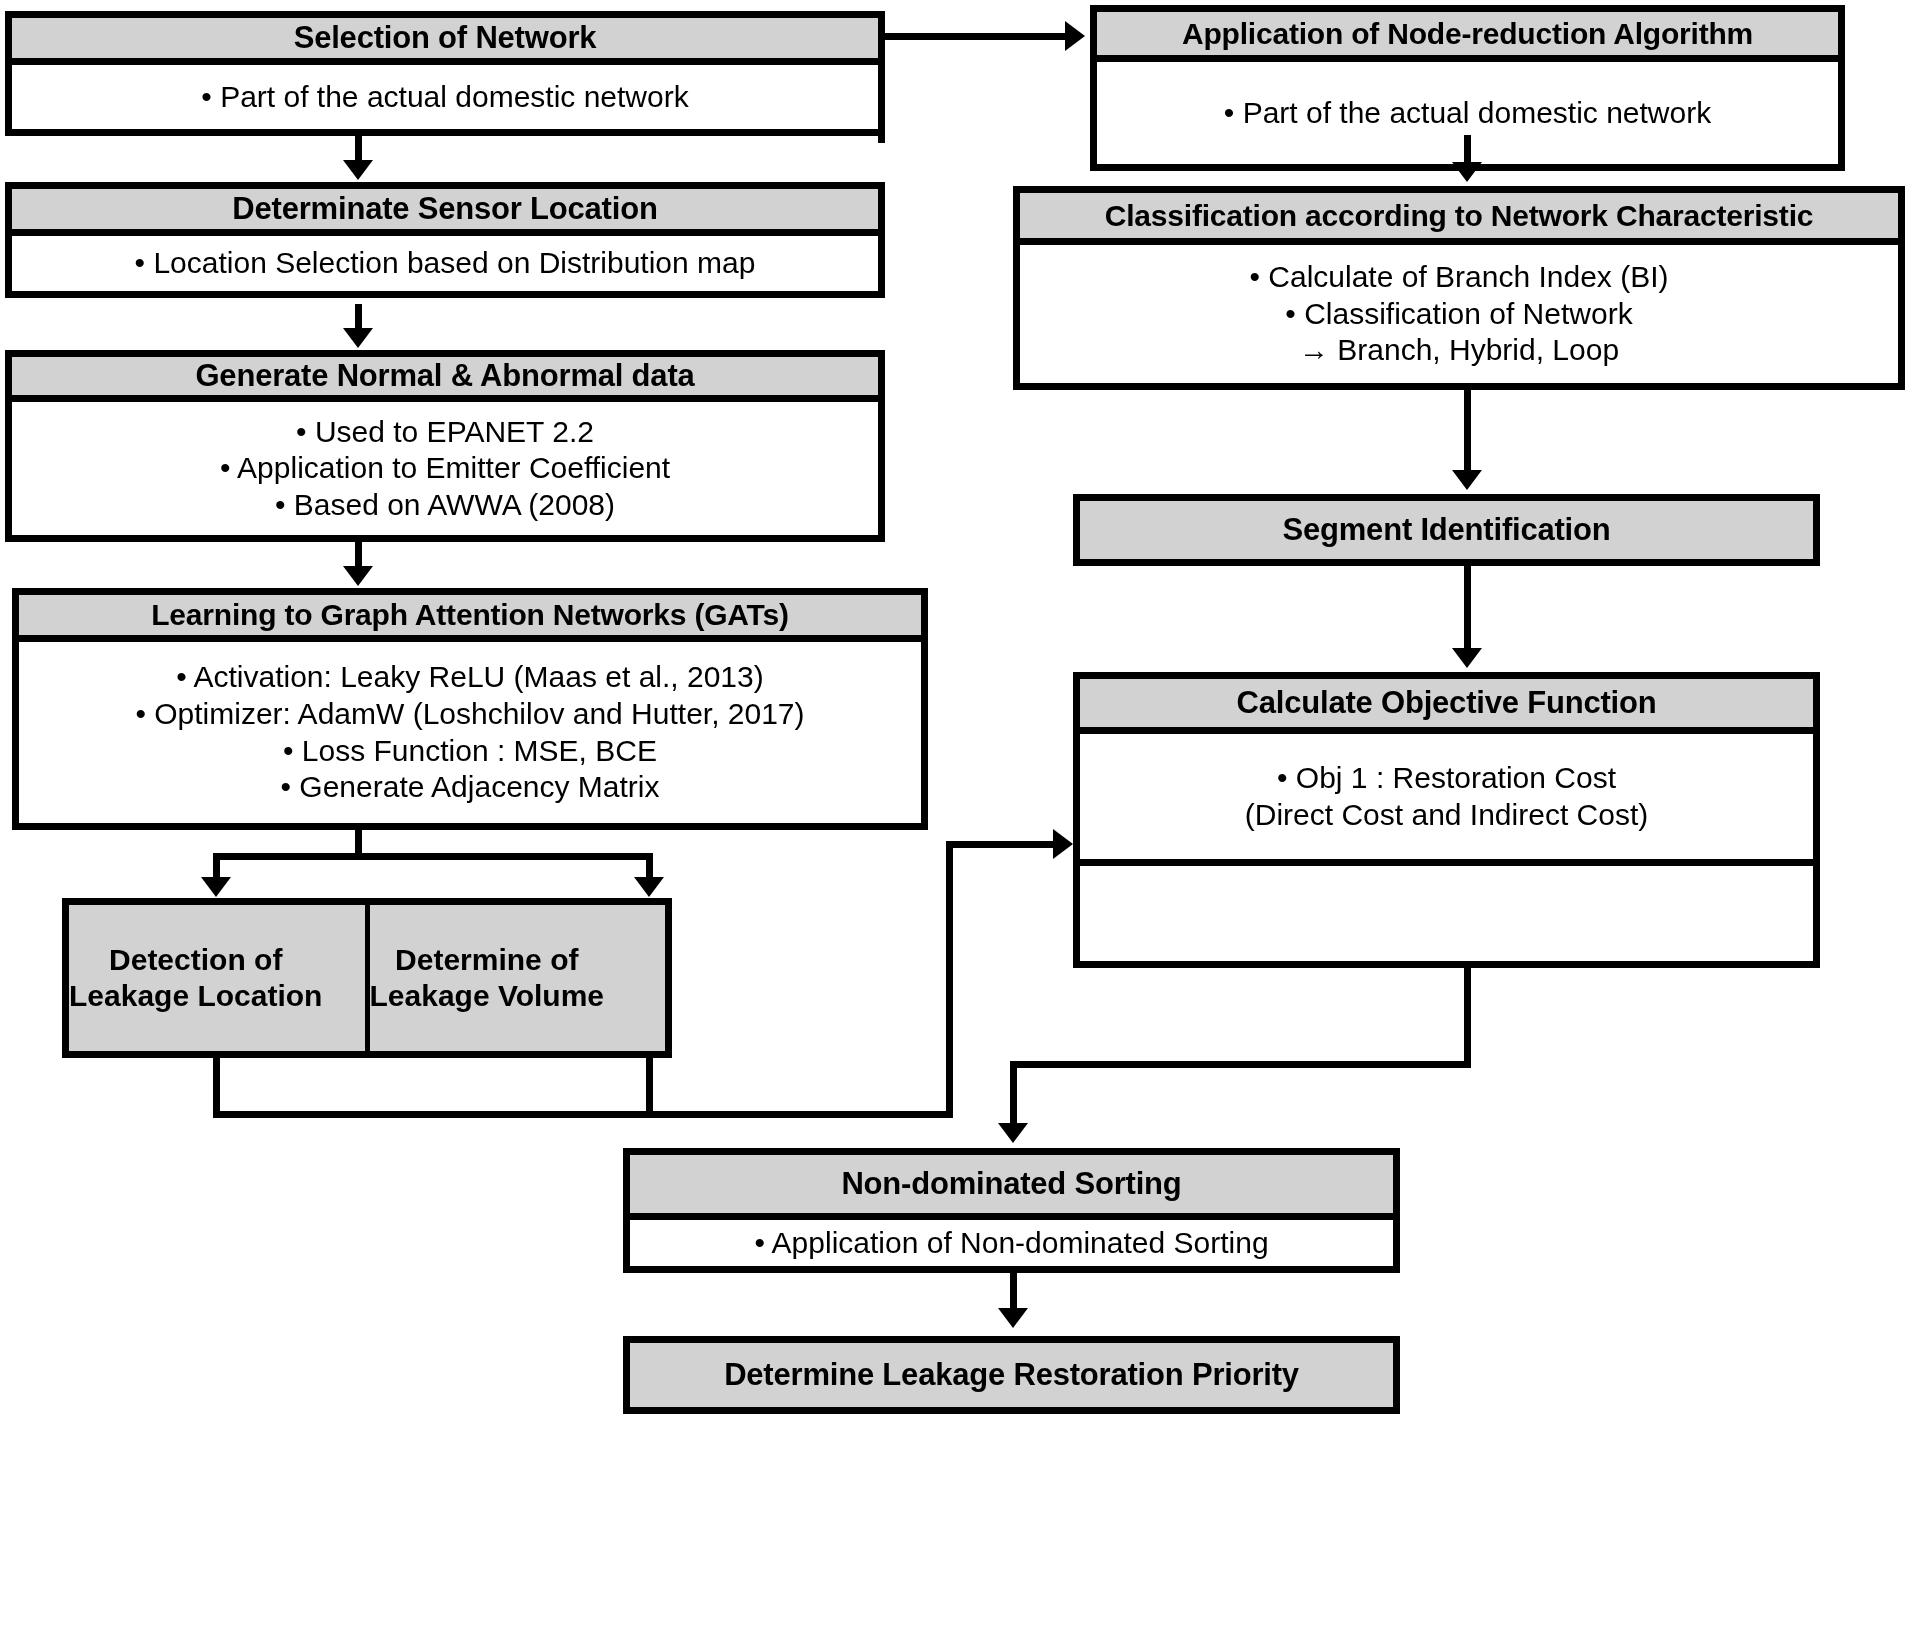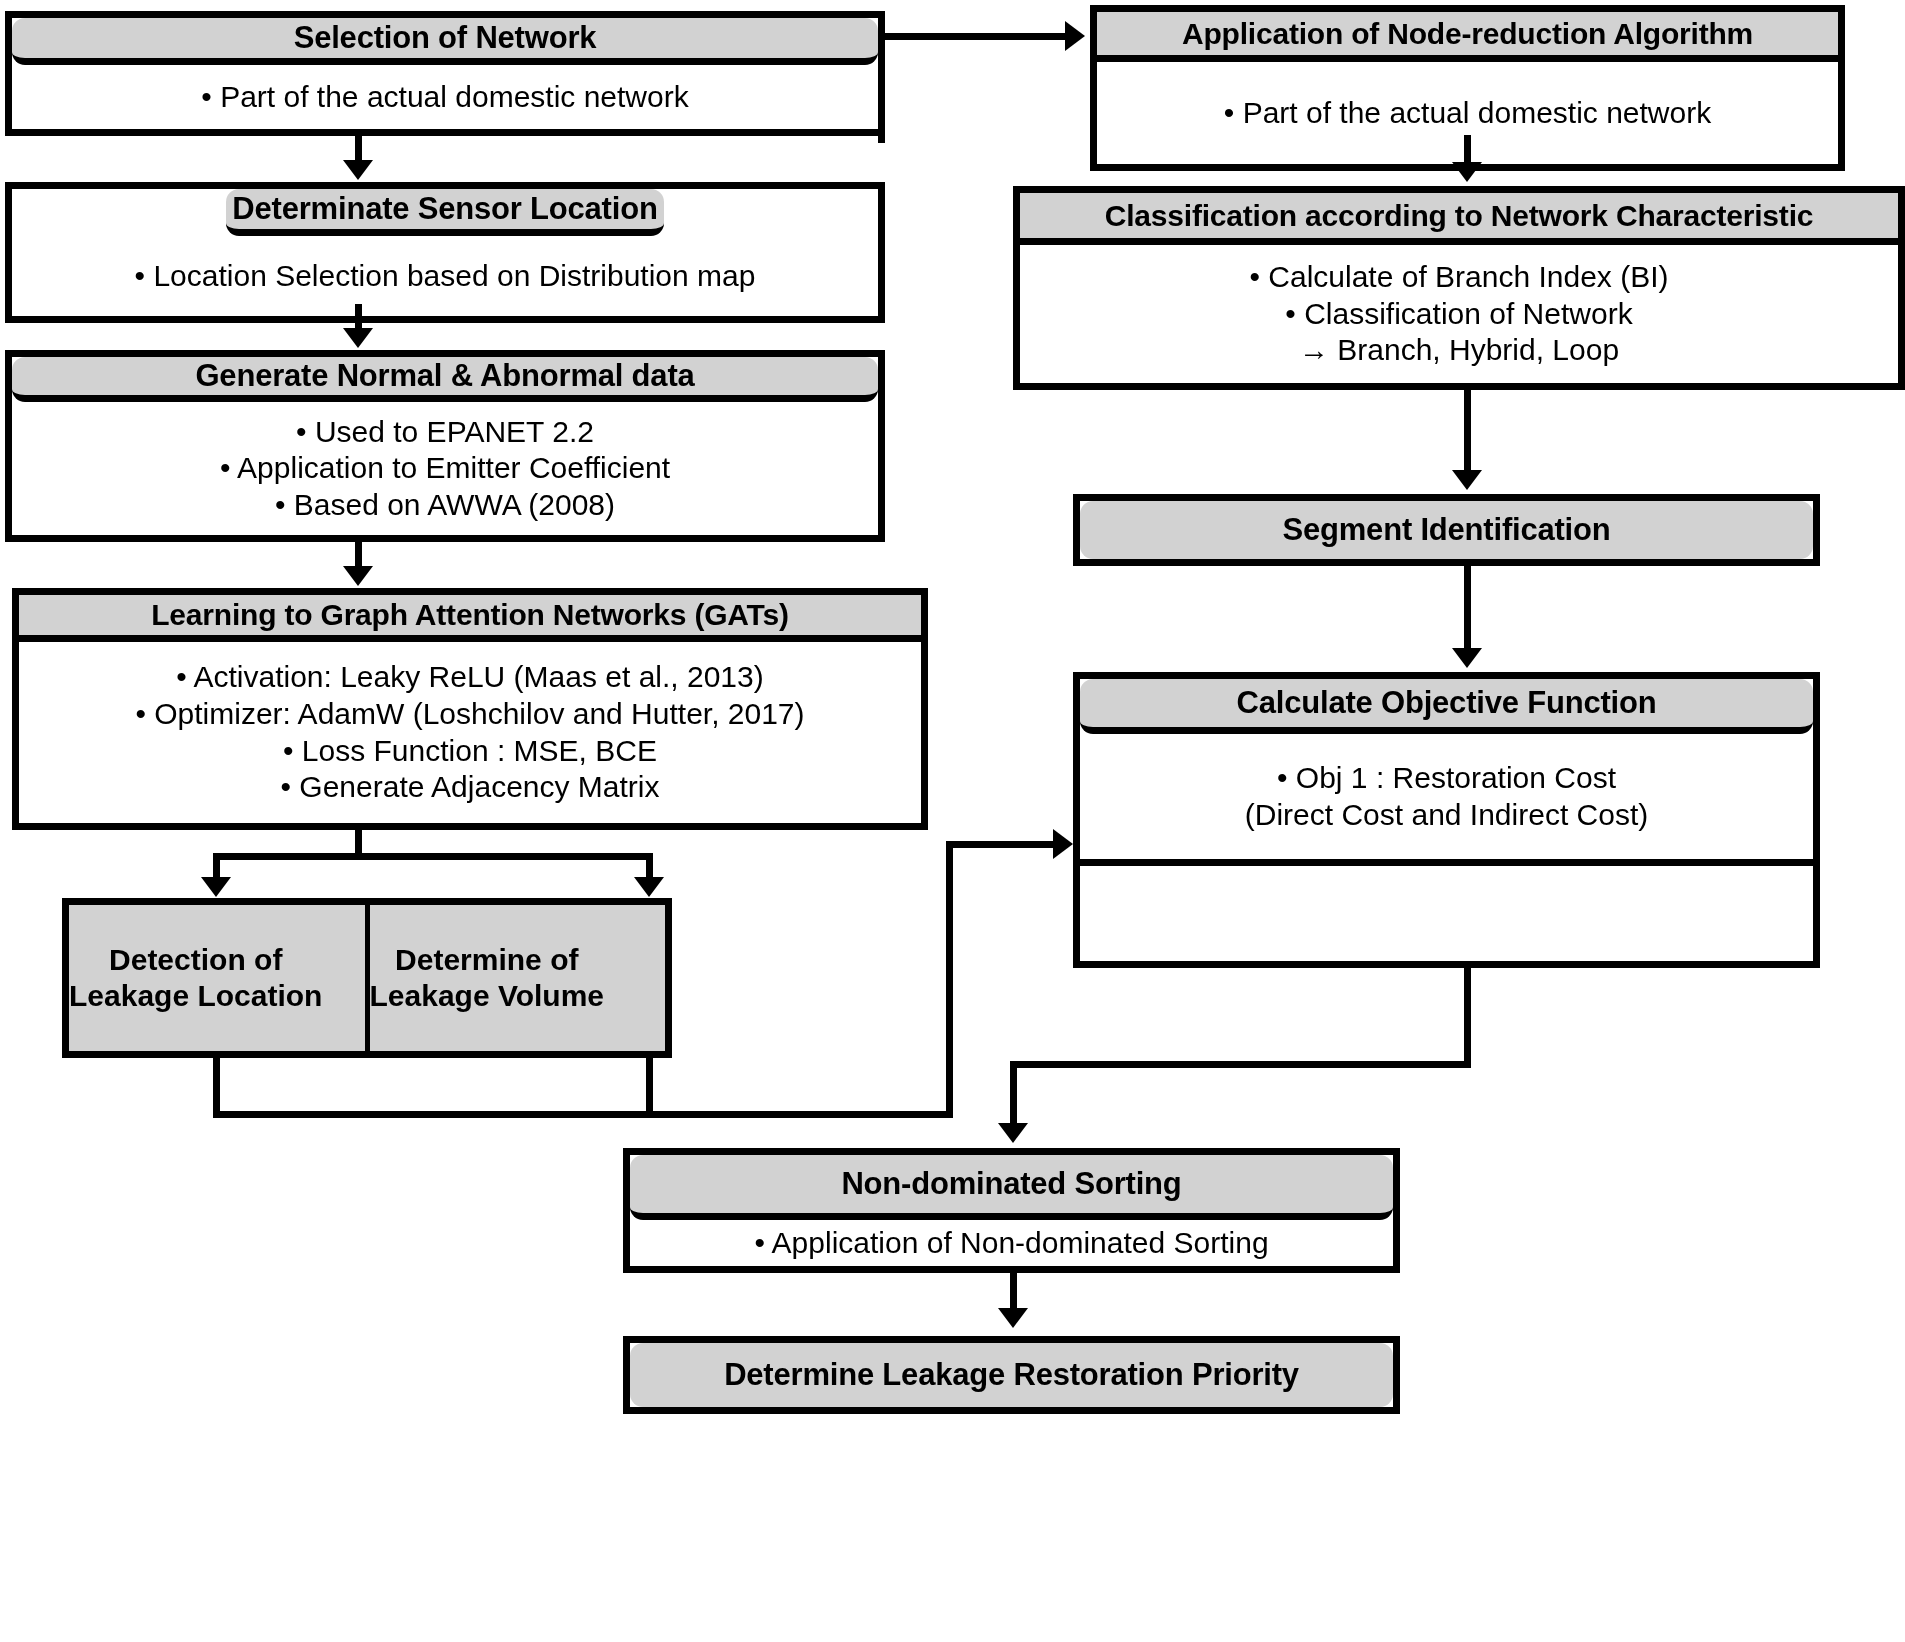--- a/index.html
+++ b/index.html
@@ -79,41 +79,41 @@
     border-top:20px solid #000000;
   }
   .arrow-r{
     position:absolute;
     width:0;height:0;
     border-top:15px solid transparent;
     border-bottom:15px solid transparent;
     border-left:20px solid #000000;
   }
   
-  .fs-title{font-size:31px;border-radius:13px;}
+  .fs-title{font-size:31px;}
   .fs-title-sm{font-size:30px;}
   .fs-body{font-size:30px;}
   .fs-twin{font-size:30px;}
 </style>
 </head>
 <body>
 
 <div id="canvas">
 
   <div class="box" style="left:5px;top:11px;width:880px;height:125px;">
     <div class="hdr fs-title" style="height:47px;">Selection of Network</div>
     <div class="body">
       <div class="bullet-line fs-body">•  Part of the actual domestic network</div>
     </div>
   </div>
 
   <div class="ln" style="left:355px;top:136px;width:7px;height:32px;"></div>
   <div class="arrow-d" style="left:343px;top:160px;"></div>
 
-  <div class="box" style="left:5px;top:182px;width:880px;height:141px;align-items:center;">
+  <div class="box" style="left:5px;top:182px;width:880px;height:116px;">
     <div class="hdr fs-title" style="height:47px;">Determinate Sensor Location</div>
     <div class="body">
       <div class="bullet-line fs-body">•  Location Selection based on Distribution map</div>
     </div>
   </div>
 
   <div class="ln" style="left:355px;top:304px;width:7px;height:32px;"></div>
   <div class="arrow-d" style="left:343px;top:328px;"></div>
 
   <div class="box" style="left:5px;top:350px;width:880px;height:192px;">

